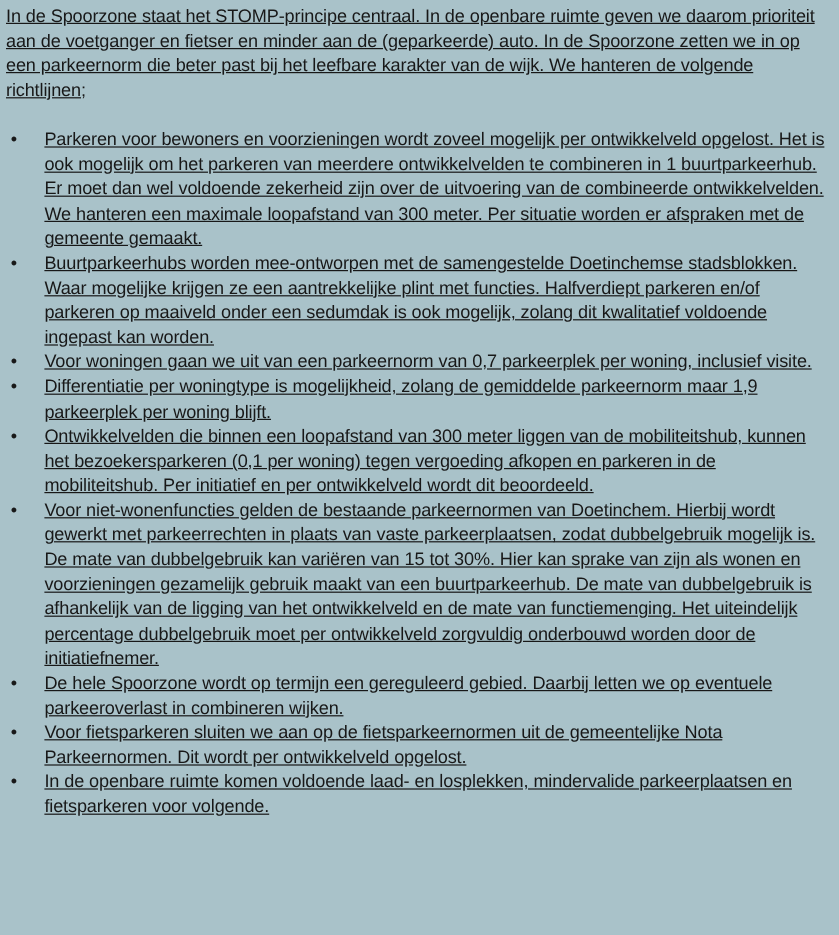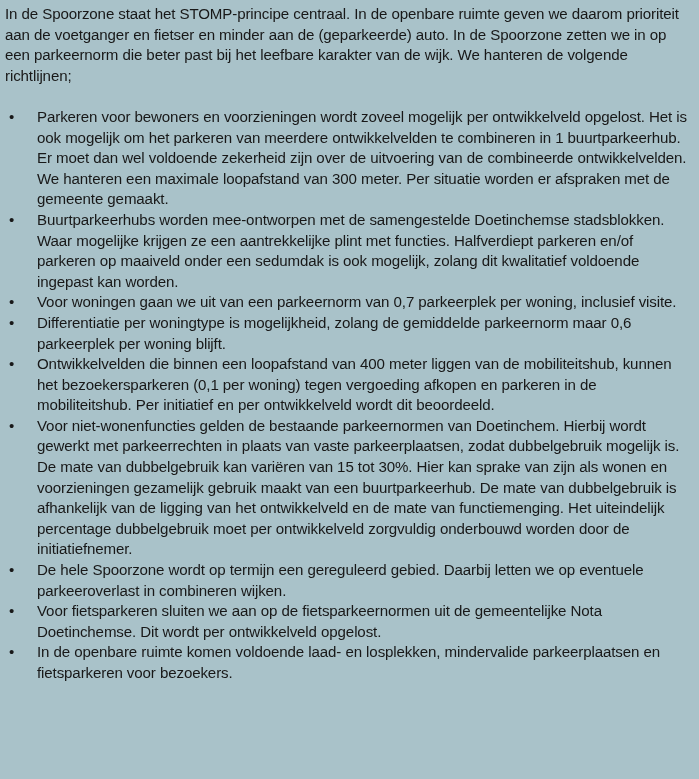--- a/index.html
+++ b/index.html
@@ -16,20 +16,21 @@
     color: #181818;
     overflow: hidden;
   }
 
   #page {
     width: 699px;
     height: 779px;
     background: #a9c2c9;
     position: relative;
     padding: 4px 6px 0 5px;
+    text-decoration: underline;
   }
 
   
   .intro {
     font-size: 15.1px;
     line-height: 20.6px;
     letter-spacing: -0.12px;
     word-spacing: 0.1px;
     margin: 0 0 20.6px 0;
     padding: 0;
@@ -83,37 +84,37 @@
       <li>
         <span class="bullet-marker">•</span>
         <span class="li-text">Buurtparkeerhubs worden mee-ontworpen met de samengestelde Doetinchemse stadsblokken. Waar mogelijke krijgen ze een aantrekkelijke plint met functies. Halfverdiept parkeren en/of parkeren op maaiveld onder een sedumdak is ook mogelijk, zolang dit kwalitatief voldoende ingepast kan worden.</span>
       </li>
       <li>
         <span class="bullet-marker">•</span>
         <span class="li-text">Voor woningen gaan we uit van een parkeernorm van 0,7 parkeerplek per woning, inclusief visite.</span>
       </li>
       <li>
         <span class="bullet-marker">•</span>
-        <span class="li-text">Differentiatie per woningtype is mogelijkheid, zolang de gemiddelde parkeernorm maar 0,6 parkeerplek per woning blijft.</span>
+        <span class="li-text">Differentiatie per woningtype is mogelijkheid, zolang de gemiddelde parkeernorm maar 1,9 parkeerplek per woning blijft.</span>
       </li>
       <li>
         <span class="bullet-marker">•</span>
-        <span class="li-text">Ontwikkelvelden die binnen een loopafstand van 400 meter liggen van de mobiliteitshub, kunnen het bezoekersparkeren (0,1 per woning) tegen vergoeding afkopen en parkeren in de mobiliteitshub. Per initiatief en per ontwikkelveld wordt dit beoordeeld.</span>
+        <span class="li-text">Ontwikkelvelden die binnen een loopafstand van 300 meter liggen van de mobiliteitshub, kunnen het bezoekersparkeren (0,1 per woning) tegen vergoeding afkopen en parkeren in de mobiliteitshub. Per initiatief en per ontwikkelveld wordt dit beoordeeld.</span>
       </li>
       <li>
         <span class="bullet-marker">•</span>
         <span class="li-text">Voor niet-wonenfuncties gelden de bestaande parkeernormen van Doetinchem. Hierbij wordt gewerkt met parkeerrechten in plaats van vaste parkeerplaatsen, zodat dubbelgebruik mogelijk is. De mate van dubbelgebruik kan variëren van 15 tot 30%. Hier kan sprake van zijn als wonen en voorzieningen gezamelijk gebruik maakt van een buurtparkeerhub. De mate van dubbelgebruik is afhankelijk van de ligging van het ontwikkelveld en de mate van functiemenging. Het uiteindelijk percentage dubbelgebruik moet per ontwikkelveld zorgvuldig onderbouwd worden door de initiatiefnemer.</span>
       </li>
       <li>
         <span class="bullet-marker">•</span>
         <span class="li-text">De hele Spoorzone wordt op termijn een gereguleerd gebied. Daarbij letten we op eventuele parkeeroverlast in combineren wijken.</span>
       </li>
       <li>
         <span class="bullet-marker">•</span>
-        <span class="li-text">Voor fietsparkeren sluiten we aan op de fietsparkeernormen uit de gemeentelijke Nota Doetinchemse. Dit wordt per ontwikkelveld opgelost.</span>
+        <span class="li-text">Voor fietsparkeren sluiten we aan op de fietsparkeernormen uit de gemeentelijke Nota Parkeernormen. Dit wordt per ontwikkelveld opgelost.</span>
       </li>
       <li>
         <span class="bullet-marker">•</span>
-        <span class="li-text">In de openbare ruimte komen voldoende laad- en losplekken, mindervalide parkeerplaatsen en fietsparkeren voor bezoekers.</span>
+        <span class="li-text">In de openbare ruimte komen voldoende laad- en losplekken, mindervalide parkeerplaatsen en fietsparkeren voor volgende.</span>
       </li>
     </ul>
 
 </div>
 
 </body></html>

